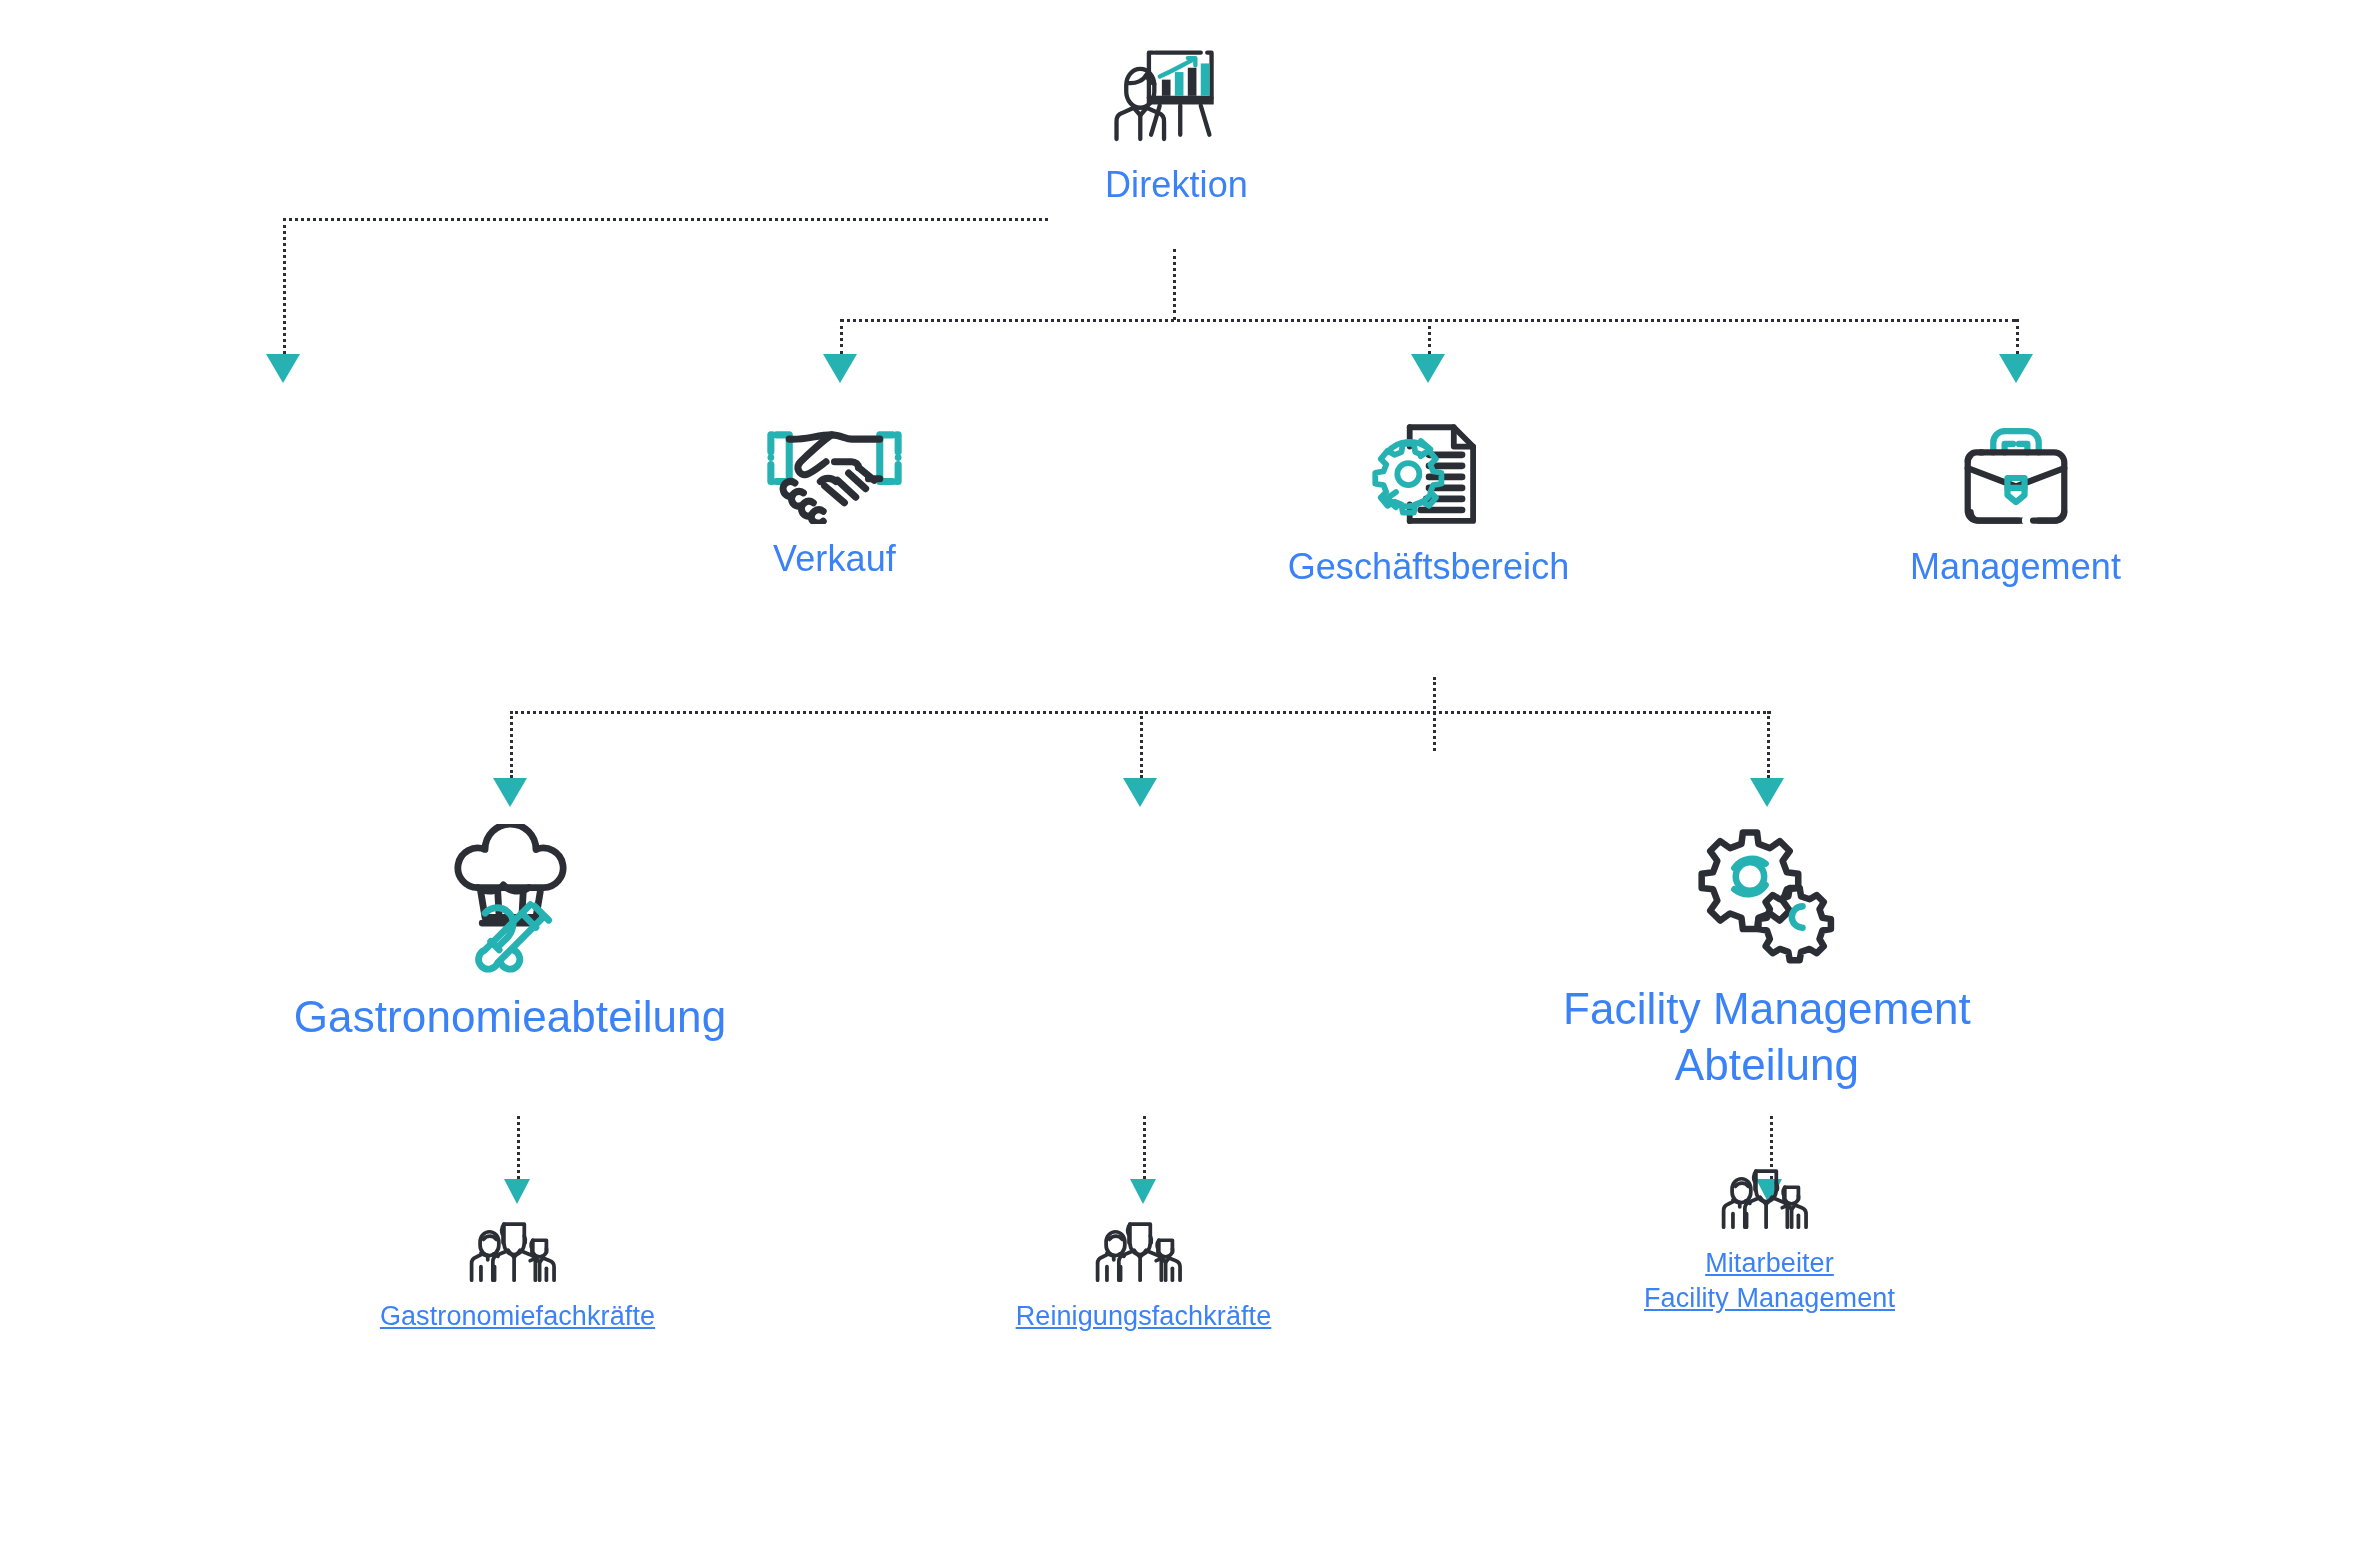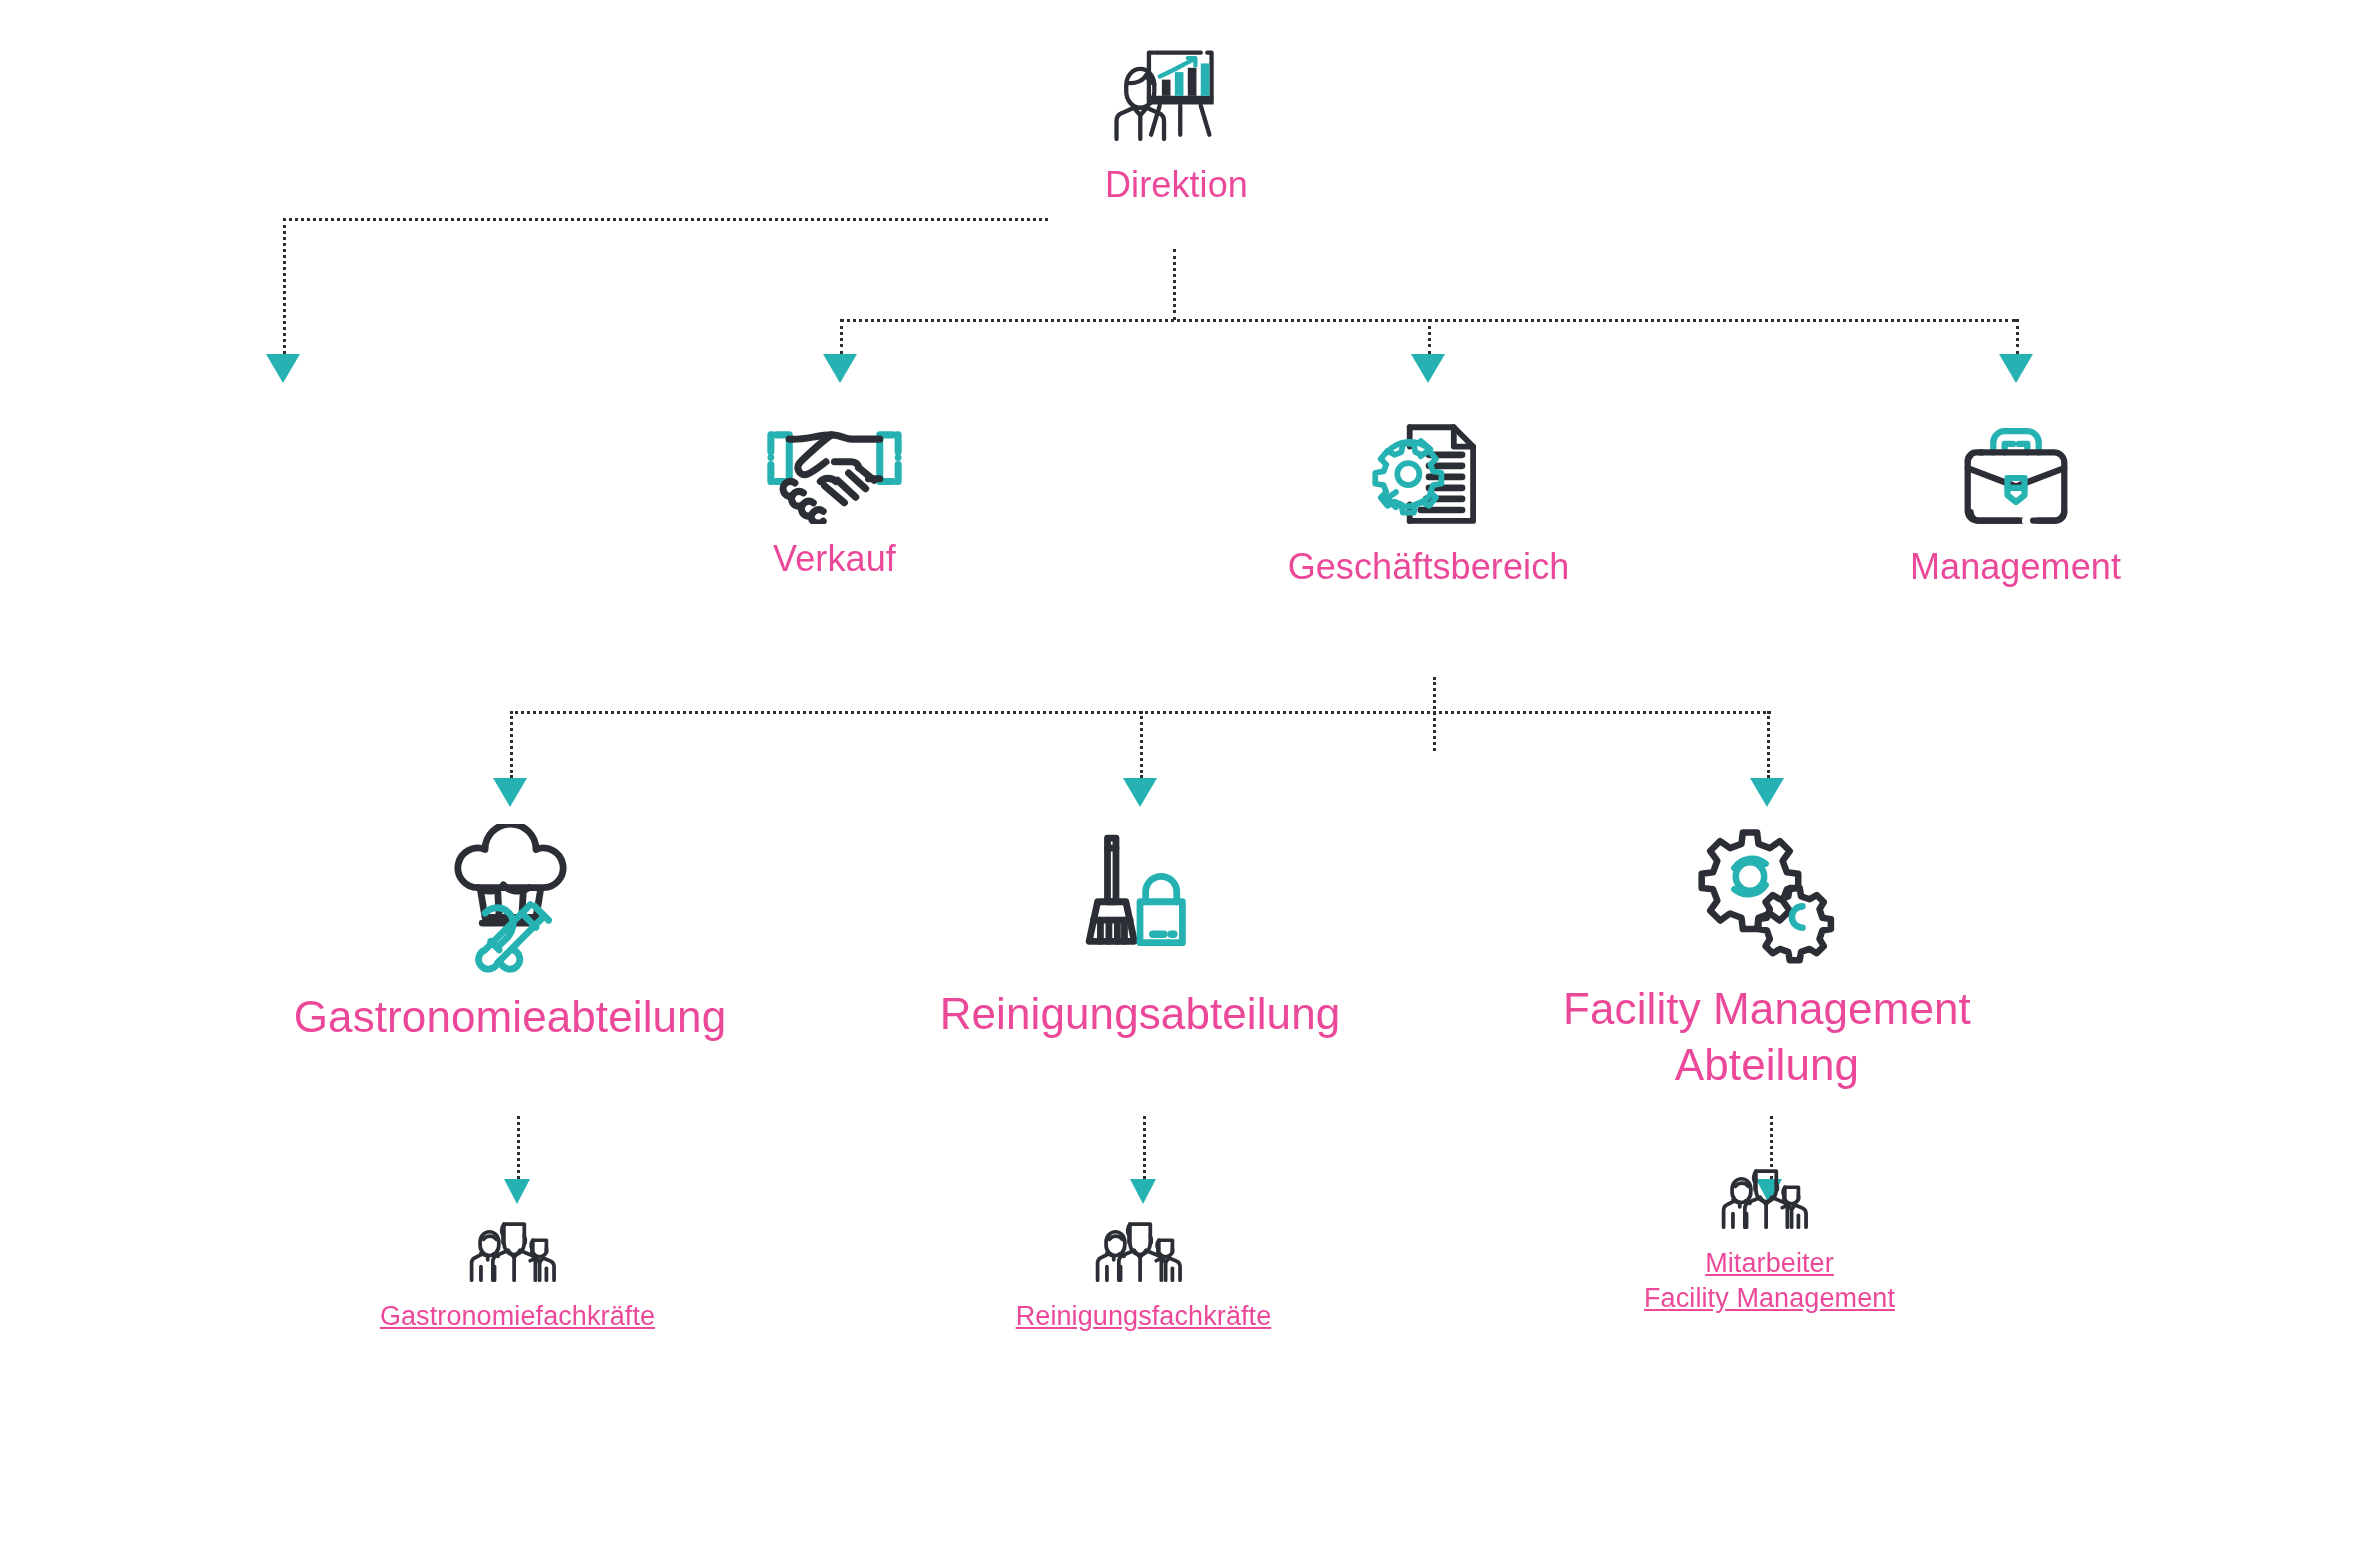--- a/index.html
+++ b/index.html
@@ -7,21 +7,21 @@
   #stage{
     position:relative;
     width:2366px;height:1565px;
     background:#ffffff;
     overflow:hidden;
   }
   
   .node{position:absolute;text-align:center;}
   .node .icon{display:block;margin:0 auto;}
   .node .label{
-    color:#ec4899;
+    color:#3b82f6;
     font-weight:400;
     line-height:1.28;
     white-space:pre-line;
     letter-spacing:0.1px;
   }
   .n-root{width:431px;}
   .n-root .label{font-size:36px;margin-top:8px;}
   .n-l2{width:431px;}
   .n-l2 .label{font-size:36px;margin-top:10.2px;}
   .n-l3{width:510px;}
@@ -209,39 +209,20 @@
         <path d="M52 63 l10 10 M61 58 l10 10" stroke="#26b2b2"></path>
 
         <path d="M26 63 a12 13 0 0 1 17 0 c5 5 3 14 -3 19 l-4 4" stroke="#26b2b2"></path>
         <path d="M30 83 l6 6" stroke="#26b2b2"></path>
         <path d="M46 89 a7 7 0 1 1 -9 9" stroke="#26b2b2"></path>
       </svg>
     </span>
     <div class="label">Gastronomieabteilung</div>
   </div>
 
-  <div class="node n-l3" style="left:885px;top:824px;">
-    <span class="icon">
-      <svg width="130" height="147" viewBox="0 0 92 104" fill="none" stroke="#2b2f35" stroke-width="4.8" stroke-linecap="round" stroke-linejoin="round">
-
-        <path d="M23 10 h6 v45 h-6 z"></path>
-        <path d="M23 17 h6"></path>
-
-        <path d="M16 55 h20 l6 28 H10 z"></path>
-        <path d="M13 68 h26"></path>
-        <path d="M18 68 v15 M24 68 v15 M30 68 v15 M35 68 v15"></path>
-
-        <path d="M50 55 v-7 a11 11 0 0 1 22 0 v7" stroke="#26b2b2"></path>
-        <rect x="46" y="55" width="30" height="29" stroke="#26b2b2"></rect>
-        <path d="M55 78 h8" stroke="#26b2b2" stroke-width="5.2"></path>
-        <path d="M68 78 h2" stroke="#26b2b2" stroke-width="5.2"></path>
-      </svg>
-    </span>
-    <div class="label">Reinigungsabteilung</div>
-  </div>
 
   <div class="node n-l3" style="left:1512px;top:824px;">
     <span class="icon">
       <svg width="142" height="142" viewBox="0 0 100 100" fill="none" stroke="#2b2f35" stroke-width="4.6" stroke-linecap="round" stroke-linejoin="round">
 
         <path d="M33 6 h10 l1 8 l8 3 l7 -5 l7 7 l-5 7 l3 8 l8 1 v10 l-8 1 l-3 8 l5 7 l-7 7 l-7 -5 l-8 3 l-1 8 h-10 l-1 -8 l-8 -3 l-7 5 l-7 -7 l5 -7 l-3 -8 l-8 -1 v-10 l8 -1 l3 -8 l-5 -7 l7 -7 l7 5 l8 -3 z"></path>
         <circle cx="38" cy="37" r="10" stroke="#26b2b2"></circle>
         <path d="M27 31 a15 15 0 0 1 22 -3" stroke="#26b2b2"></path>
         <path d="M49 43 a15 15 0 0 1 -22 3" stroke="#26b2b2"></path>
 

